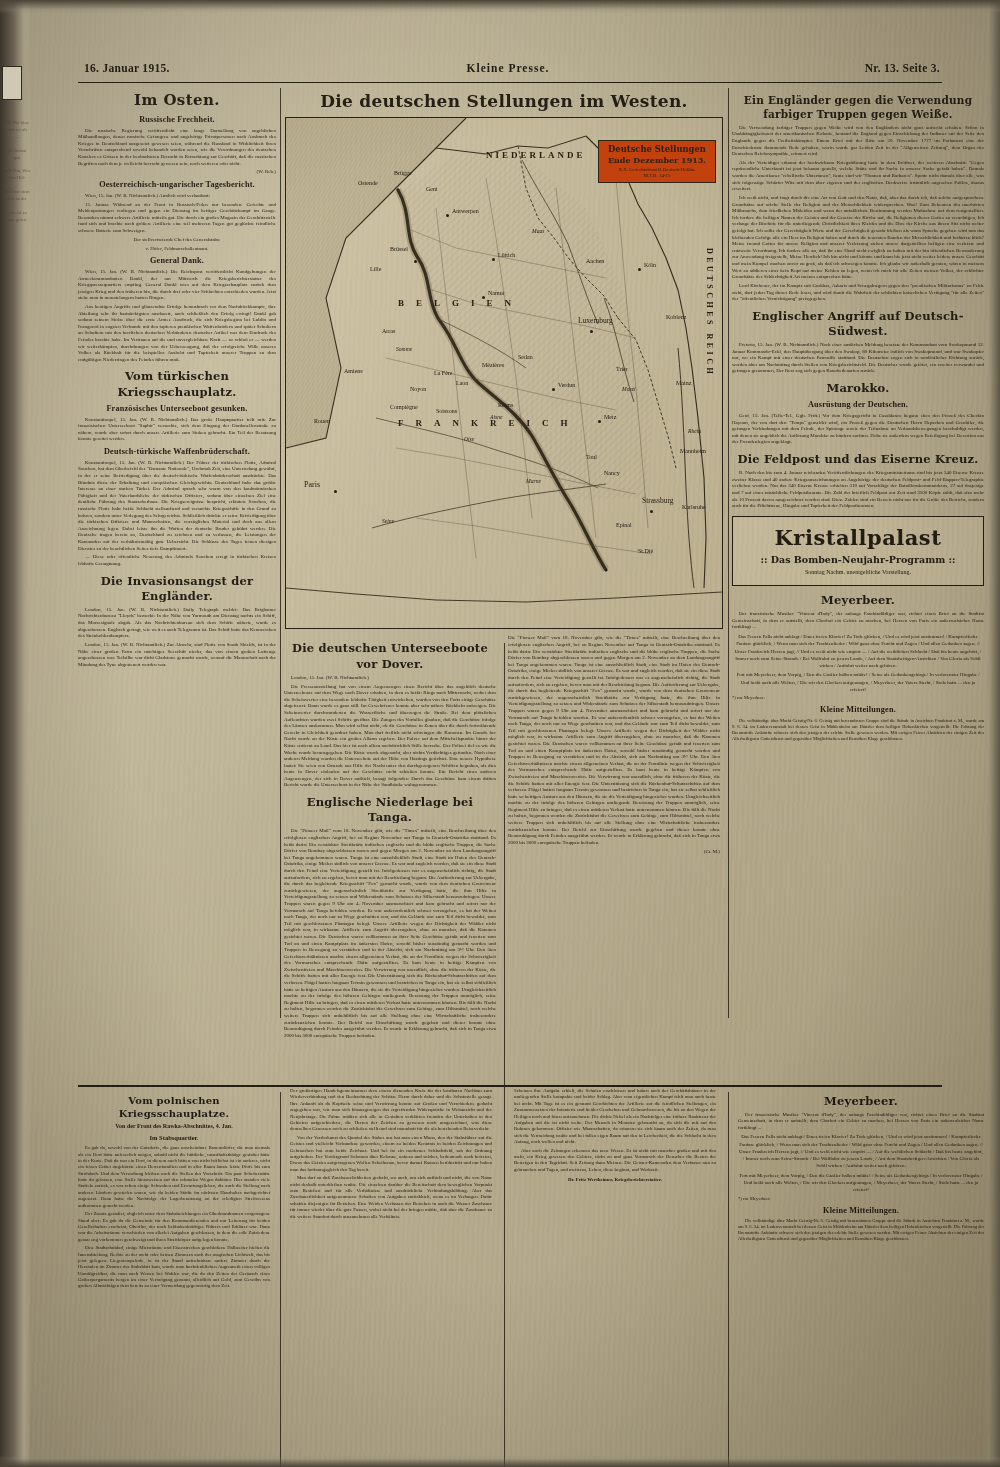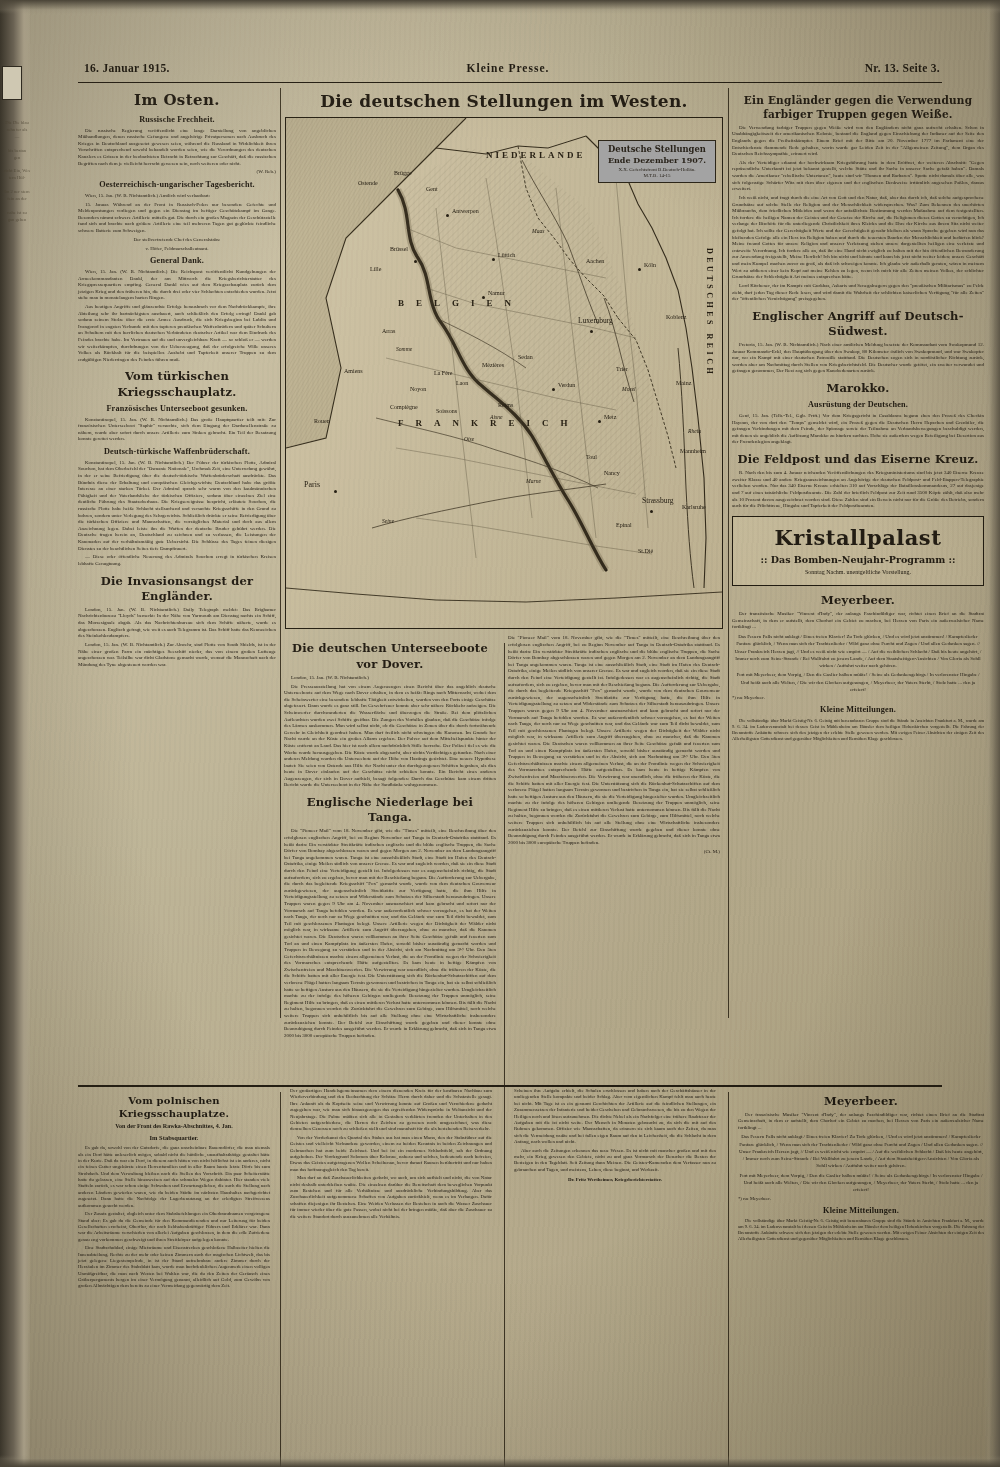--- a/index.html
+++ b/index.html
@@ -176,21 +176,21 @@
     background: #ded7c3;
     overflow: hidden;
   }
   .map-svg { position: absolute; inset: 0; }
   .map-legend {
     position: absolute;
     right: 6px;
     top: 22px;
     width: 108px;
     border: 1.1px solid #2c2619;
-    background: #a3a3a3;
+    background: #c2410c;
     padding: 3px 4px;
     text-align: center;
     line-height: 1.25;
     z-index: 4;
   }
   .map-legend .l1 { font-size: 8.4px; font-weight: bold; font-family: "DejaVu Serif", serif;}
   .map-legend .l2 { font-size: 8px; font-weight: bold; font-family: "DejaVu Serif", serif;}
   .map-legend .l3 { font-size: 5px; margin-top: 2px;}
   .map-legend .l4 { font-size: 5px; }
   .mlabel {
@@ -381,21 +381,21 @@
                 <path d="M270,70 L278,140 L286,210 L294,280 L302,350 L310,420"></path>
                 <path d="M150,90 L158,160 L166,230 L174,300 L182,370 L190,440"></path>
                 <path d="M330,60 L336,130 L342,200 L350,270 L356,340 L362,410"></path>
               </g>
 
               <path d="M0,470 L70,476 L150,482 L240,484 L330,480 L436,474" fill="none" stroke="#3b3323" stroke-width="0.9"></path>
             </svg>
 
             <div class="map-legend">
               <div class="l1">Deutsche Stellungen</div>
-              <div class="l2">Ende Dezember 1907.</div>
+              <div class="l2">Ende Dezember 1913.</div>
               <div class="l3">X.X. Gefechtsfront B.Deutsch-Hollän.</div>
               <div class="l4">M.T.B. 14-15</div>
             </div>
 
             <div class="mlabel big" style="left:200px; top:32px;">NIEDERLANDE</div>
             <div class="mlabel big" style="left:112px; top:180px; letter-spacing:12px;">BELGIEN</div>
             <div class="mlabel big" style="left:112px; top:300px; letter-spacing:12px;">FRANKREICH</div>
             <div class="mlabel vert" style="right:8px; top:130px;">DEUTSCHES REICH</div>
 
             <div class="mdot" style="left:128px; top:142px;"></div>

